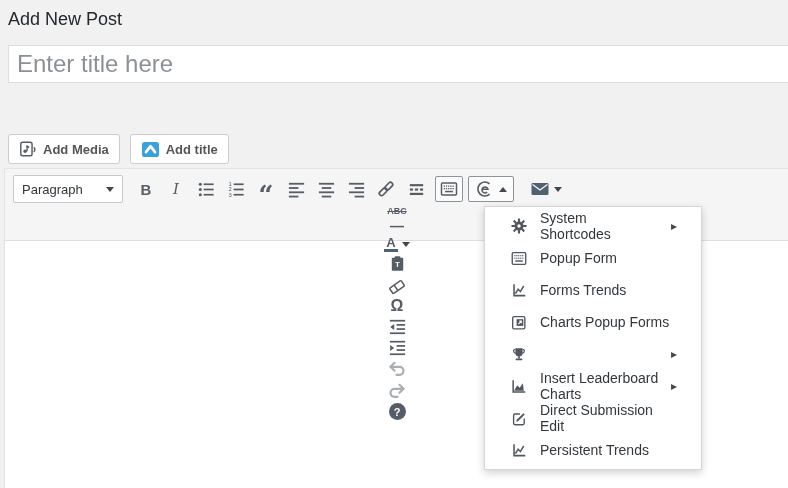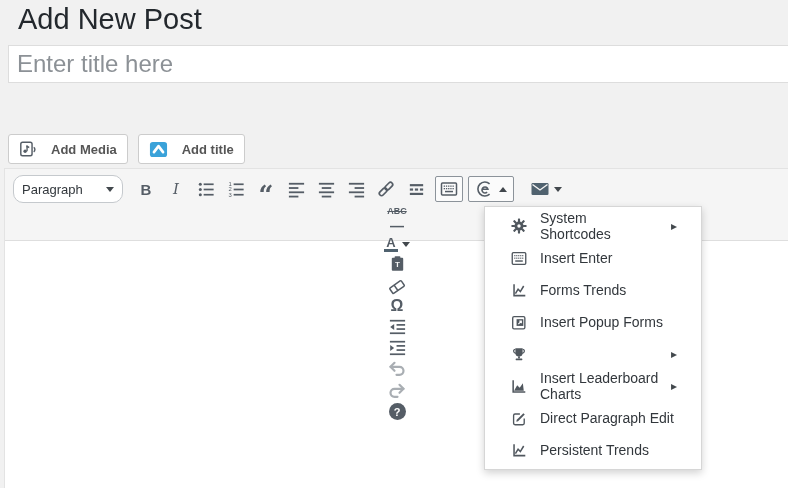--- a/index.html
+++ b/index.html
@@ -4,34 +4,34 @@
 <style>
   * { margin:0; padding:0; box-sizing:border-box; }
   html,body { width:788px; height:488px; overflow:hidden; }
   body {
     position:relative;
     background:#f1f1f1;
     font-family:"Liberation Sans","DejaVu Sans",sans-serif;
     color:#23282d;
   }
   .page-title {
-    position:absolute; left:18px; top:4px;
-    font-size:29px; font-weight:400; line-height:30px; color:#23282d;
+    position:absolute; left:8px; top:4px;
+    font-size:18px; font-weight:400; line-height:30px; color:#23282d;
   }
   .title-input {
     position:absolute; left:8px; top:45px; right:-2px; height:38px;
     background:#fff; border:1px solid #ddd; outline:none;
     font-family:"Liberation Sans","DejaVu Sans",sans-serif;
     font-size:24px; padding:3px 8px; color:#32373c;
   }
   .title-input::placeholder { color:#8c9196; opacity:1; }
 
   .media-row { position:absolute; left:8px; top:134px; display:flex; gap:10px; }
   .media-btn {
-    display:flex; align-items:center; gap:14px; height:30px; padding:2px 10px;
+    display:flex; align-items:center; gap:6px; height:30px; padding:2px 10px;
     background:#fff; border:1px solid #ccc; border-radius:3px;
     font-family:inherit; font-size:13px; font-weight:600; color:#555; cursor:pointer;
   }
 
   .editor {
     position:absolute; left:4px; top:168px; right:-2px; bottom:-2px;
     background:#fff; border:1px solid #e3e3e3;
   }
   .toolbar {
     background:#f5f5f5; border-bottom:1px solid #dedede; padding:4px 8px 5px 8px;
@@ -43,21 +43,21 @@
     display:flex; align-items:center; justify-content:center;
     background:transparent; border:1px solid transparent; border-radius:2px;
     color:#555d66; cursor:pointer; font-family:inherit;
   }
   .tb-btn.outlined { border:1px solid #8c939a; background:#fbfbfb; }
   .tb-btn.wide { width:46px; gap:4px; }
   .tb-btn.disabled { color:#a9aeb3; }
   .select-box {
     width:110px; height:28px; margin-right:8px; padding:0 8px;
     display:flex; align-items:center; justify-content:space-between;
-    background:#fff; border:1px solid #c5c9cd; border-radius:10px;
+    background:#fff; border:1px solid #c5c9cd; border-radius:2px;
     font-size:13px; color:#32373c; cursor:pointer;
   }
   .caret-down { width:0; height:0; border-left:4px solid transparent; border-right:4px solid transparent; border-top:5px solid #42484d; }
   .caret-up   { width:0; height:0; border-left:4px solid transparent; border-right:4px solid transparent; border-bottom:5px solid #42484d; }
 
   .glyph-b { font-weight:bold; font-size:15px; }
   .glyph-i { font-family:"DejaVu Serif",serif; font-style:italic; font-size:15px; }
   .glyph-quote { font-family:"DejaVu Serif",serif; font-weight:bold; font-size:26px; line-height:10px; padding-top:12px; }
   .glyph-abc { font-size:9px; font-weight:bold; text-decoration:line-through; letter-spacing:0; }
   .glyph-hr { font-weight:bold; font-size:14px; }
@@ -366,42 +366,42 @@
             <rect x="13.5" y="6.2" width="1.3" height="1.3"></rect>
           <rect x="4.7" y="9" width="1.3" height="1.3"></rect>
             <rect x="6.9" y="9" width="1.3" height="1.3"></rect>
             <rect x="9.1" y="9" width="1.3" height="1.3"></rect>
             <rect x="11.3" y="9" width="1.3" height="1.3"></rect>
             <rect x="13.5" y="9" width="1.3" height="1.3"></rect>
           <rect x="5.8" y="12" width="8.4" height="1.6"></rect>
         </g>
       </svg>
     </span>
-    <span>Insert Enter</span>
+    <span>Popup Form</span>
   </div>
 
   <div class="menu-item">
     <span class="mi-icon">
       <svg width="19" height="19" viewBox="0 0 20 20" fill="none" stroke="#50575e" stroke-width="1.7">
         <path d="M4.5 3 V15.7 H17"></path>
         <path d="M6 13.5 L9 8.5 L11.5 11.2 L15.2 5"></path>
       </svg>
     </span>
     <span>Forms Trends</span>
   </div>
 
   <div class="menu-item">
     <span class="mi-icon">
       <svg width="19" height="19" viewBox="0 0 20 20">
         <rect x="3" y="3.5" width="13.5" height="13.5" rx="1.5" fill="none" stroke="#50575e" stroke-width="1.5"></rect>
         <rect x="7.3" y="6.3" width="7.5" height="7.5" fill="#50575e"></rect>
         <path d="M9.3 11.8 L12.6 8.5 M10.3 8.5 H12.6 V10.8" stroke="#fff" stroke-width="1.3" fill="none"></path>
       </svg>
     </span>
-    <span>Insert Popup Forms</span>
+    <span>Charts Popup Forms</span>
   </div>
 
   <div class="menu-item">
     <span class="mi-icon">
       <svg width="19" height="19" viewBox="0 0 20 20">
         <path d="M6 3 h8 v5.2 a4 4 0 0 1 -8 0 Z" fill="#50575e"></path>
         <path d="M6 4.3 C3.3 4.3 3.3 8.2 6.6 8.7" stroke="#50575e" stroke-width="1.4" fill="none"></path>
         <path d="M14 4.3 C16.7 4.3 16.7 8.2 13.4 8.7" stroke="#50575e" stroke-width="1.4" fill="none"></path>
         <rect x="9" y="12" width="2" height="2.4" fill="#50575e"></rect>
         <rect x="6.3" y="14.4" width="7.4" height="2" rx="0.5" fill="#50575e"></rect>
@@ -421,21 +421,21 @@
     <span class="submenu-arrow">▸</span>
   </div>
 
   <div class="menu-item">
     <span class="mi-icon">
       <svg width="19" height="19" viewBox="0 0 20 20">
         <path d="M15.8 10 V15.3 a1.6 1.6 0 0 1 -1.6 1.6 H5.6 A1.6 1.6 0 0 1 4 15.3 V6.6 A1.6 1.6 0 0 1 5.6 5 H11" fill="none" stroke="#50575e" stroke-width="1.5"></path>
         <path d="M9 13 L16.4 5.6 L14.9 4.1 L7.5 11.5 L7 13.5 Z" fill="#50575e"></path>
       </svg>
     </span>
-    <span>Direct Paragraph Edit</span>
+    <span>Direct Submission Edit</span>
   </div>
 
   <div class="menu-item">
     <span class="mi-icon">
       <svg width="19" height="19" viewBox="0 0 20 20" fill="none" stroke="#50575e" stroke-width="1.7">
         <path d="M4.5 3 V15.7 H17"></path>
         <path d="M6 13.5 L9 8.5 L11.5 11.2 L15.2 5"></path>
       </svg>
     </span>
     <span>Persistent Trends</span>

